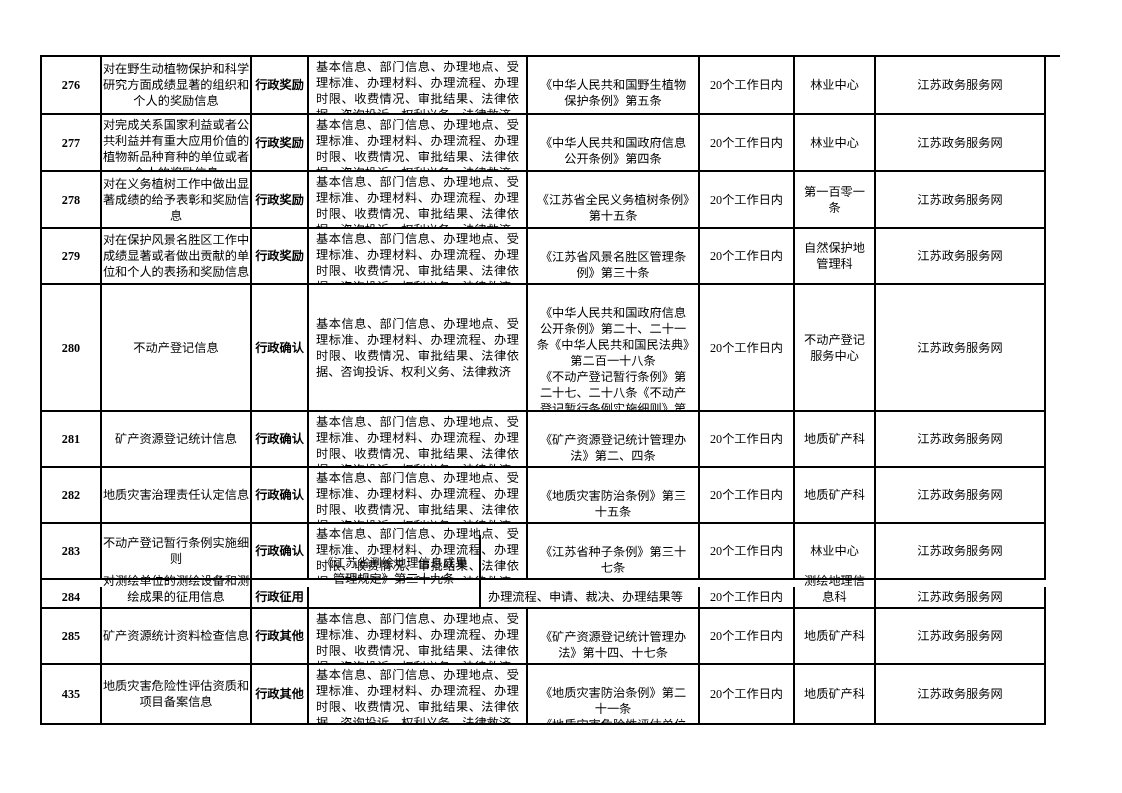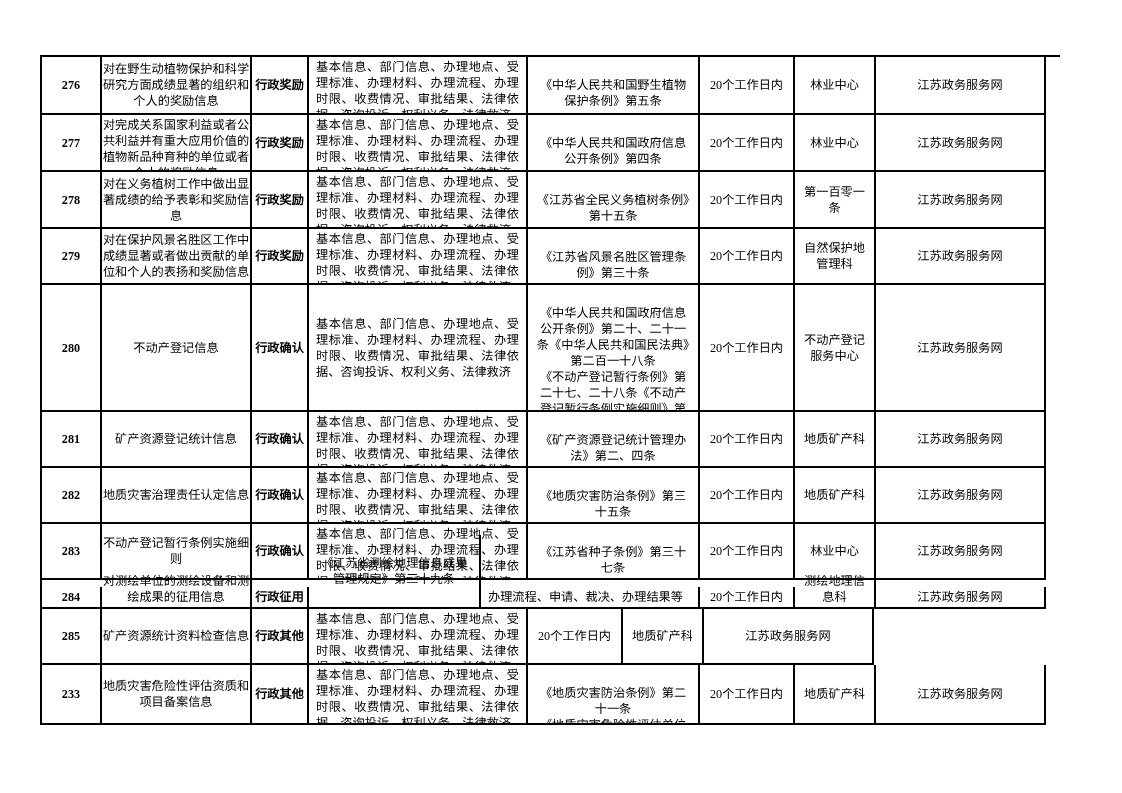--- a/index.html
+++ b/index.html
@@ -300,34 +300,37 @@
     </div>
     <div class="cell c2">
       <div class="txt">矿产资源统计资料检查信息</div>
     </div>
     <div class="cell c3">
       <div class="txt">行政其他</div>
     </div>
     <div class="cell c4">
       <div class="txt">基本信息、部门信息、办理地点、受理标准、办理材料、办理流程、办理时限、收费情况、审批结果、法律依据、咨询投诉、权利义务、法律救济</div>
     </div>
+    <div class="cell c5">
+      <div class="txt">《矿产资源登记统计管理办法》第十四、十七条</div>
+    </div>
     <div class="cell c6">
       <div class="txt">20个工作日内</div>
     </div>
     <div class="cell c7">
       <div class="txt">地质矿产科</div>
     </div>
     <div class="cell c8">
       <div class="txt">江苏政务服务网</div>
     </div>
   </div>
 
   <div class="row" style="height: 60px;">
     <div class="cell c1">
-      <div class="txt">233</div>
+      <div class="txt">435</div>
     </div>
     <div class="cell c2">
       <div class="txt">地质灾害危险性评估资质和项目备案信息</div>
     </div>
     <div class="cell c3">
       <div class="txt">行政其他</div>
     </div>
     <div class="cell c4">
       <div class="txt">基本信息、部门信息、办理地点、受理标准、办理材料、办理流程、办理时限、收费情况、审批结果、法律依据、咨询投诉、权利义务、法律救济</div>
     </div>

